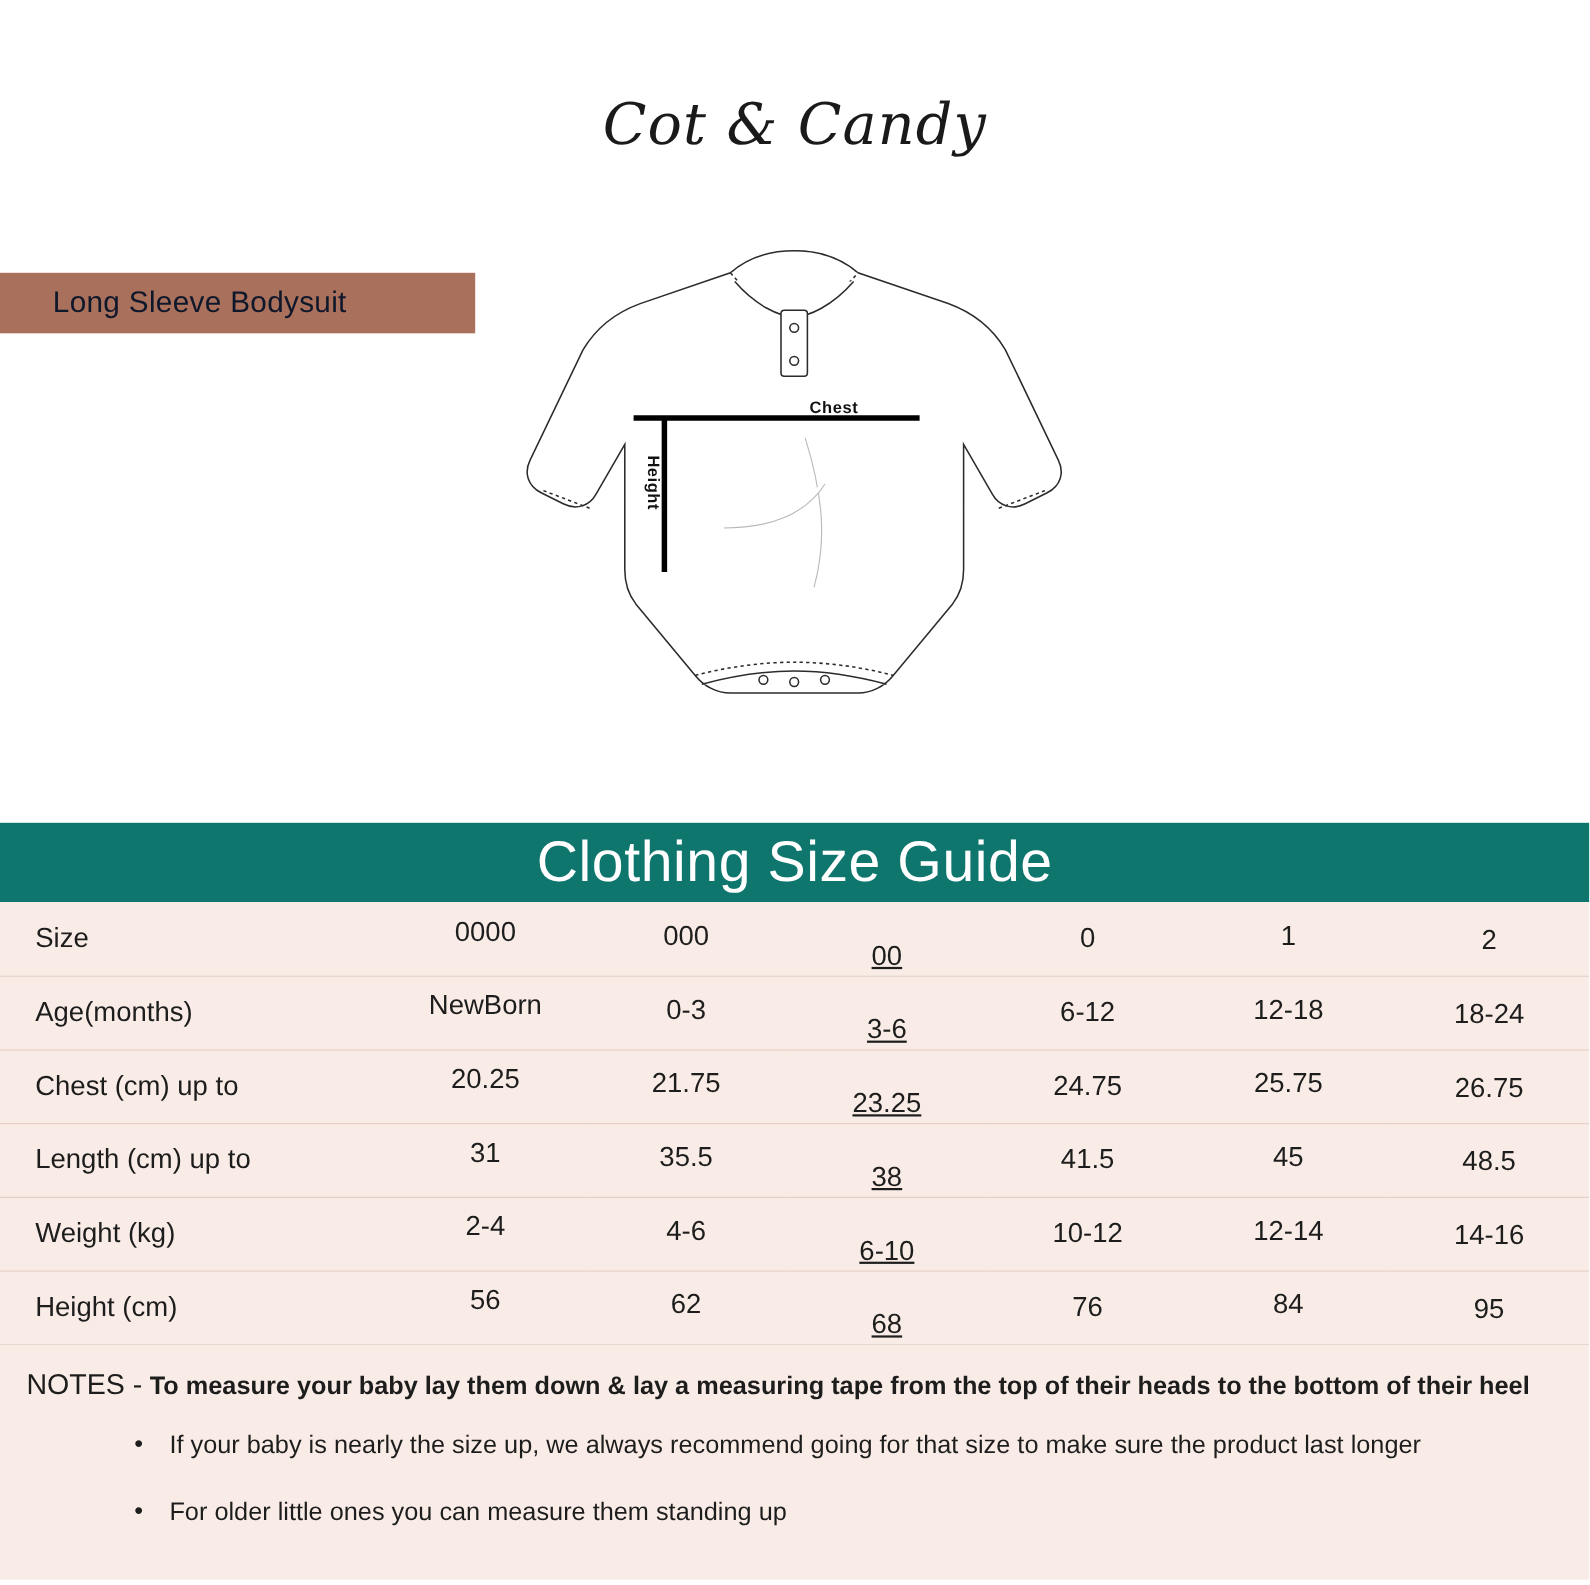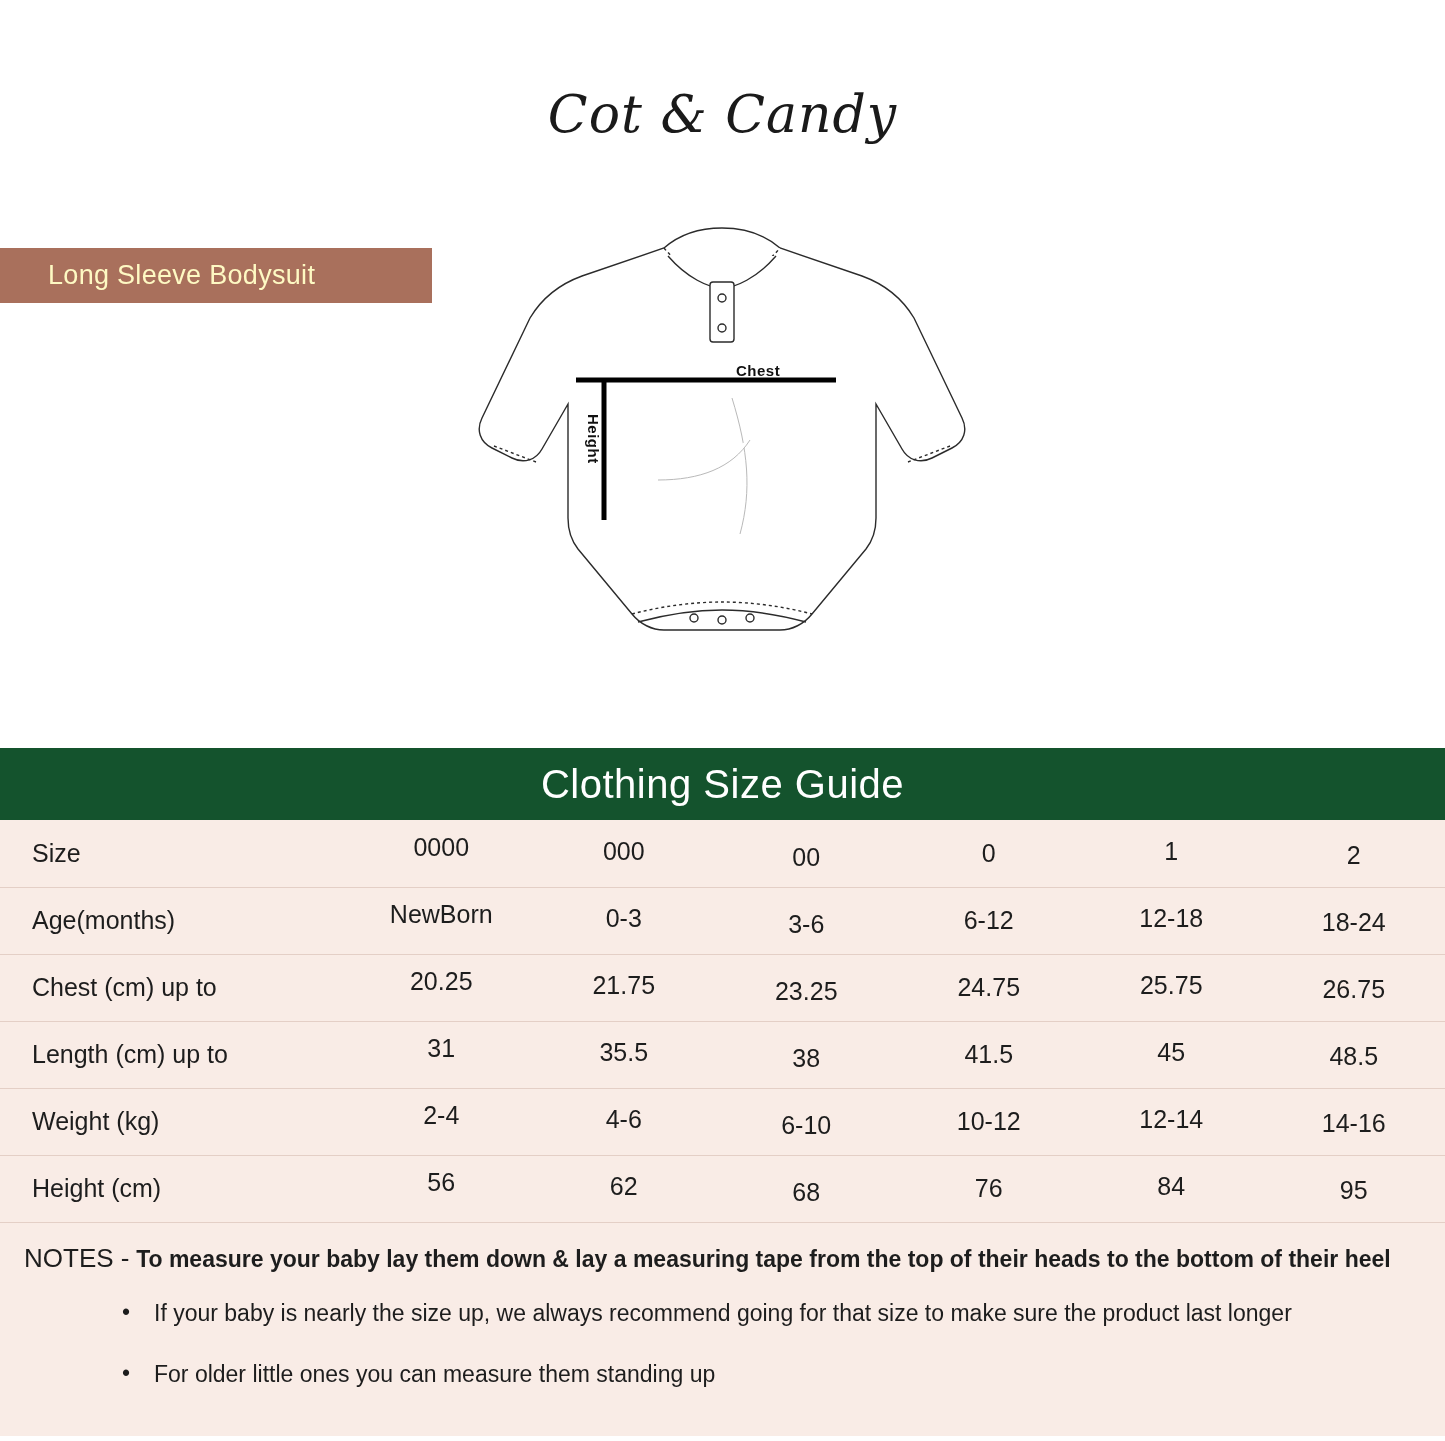--- a/index.html
+++ b/index.html
@@ -47,21 +47,21 @@
     top: 248px;
     left: 0;
     width: 432px;
     height: 55px;
     background: #a9705c;
     display: flex;
     align-items: center;
     padding-left: 48px;
   }
   .product-banner-text {
-    color: #fef9c3;
+    color: #0f172a;
     font-size: 27px;
     letter-spacing: 0.3px;
   }
 
   
   .garment {
     position: absolute;
     top: 218px;
     left: 432px;
     width: 580px;
@@ -89,23 +89,23 @@
 
   
   .guide {
     position: absolute;
     top: 748px;
     left: 0;
     width: 1445px;
   }
   .guide-title {
     height: 72px;
-    background: #14532d;
+    background: #0f766e;
     color: #ffffff;
-    font-size: 40px;
+    font-size: 52px;
     display: flex;
     align-items: center;
     justify-content: center;
     letter-spacing: 0.5px;
   }
   table.size-table {
     width: 1445px;
     border-collapse: collapse;
     background: #f9ece6;
     table-layout: fixed;
@@ -120,21 +120,21 @@
     padding: 0;
   }
   table.size-table td.rowhead {
     text-align: left;
     padding-left: 32px;
     width: 350px;
   }
   
   .c0 { position: relative; top: -6px; }
   .c1 { position: relative; top: -2px; }
-  .c2 { position: relative; top: 4px; }
+  .c2 { position: relative; top: 16px; text-decoration: underline; }
   .c3 { position: relative; top: 0px; }
   .c4 { position: relative; top: -2px; }
   .c5 { position: relative; top: 2px; }
 
   
   .notes {
     background: #f9ece6;
     padding: 20px 24px 14px 24px;
   }
   .notes-line {

